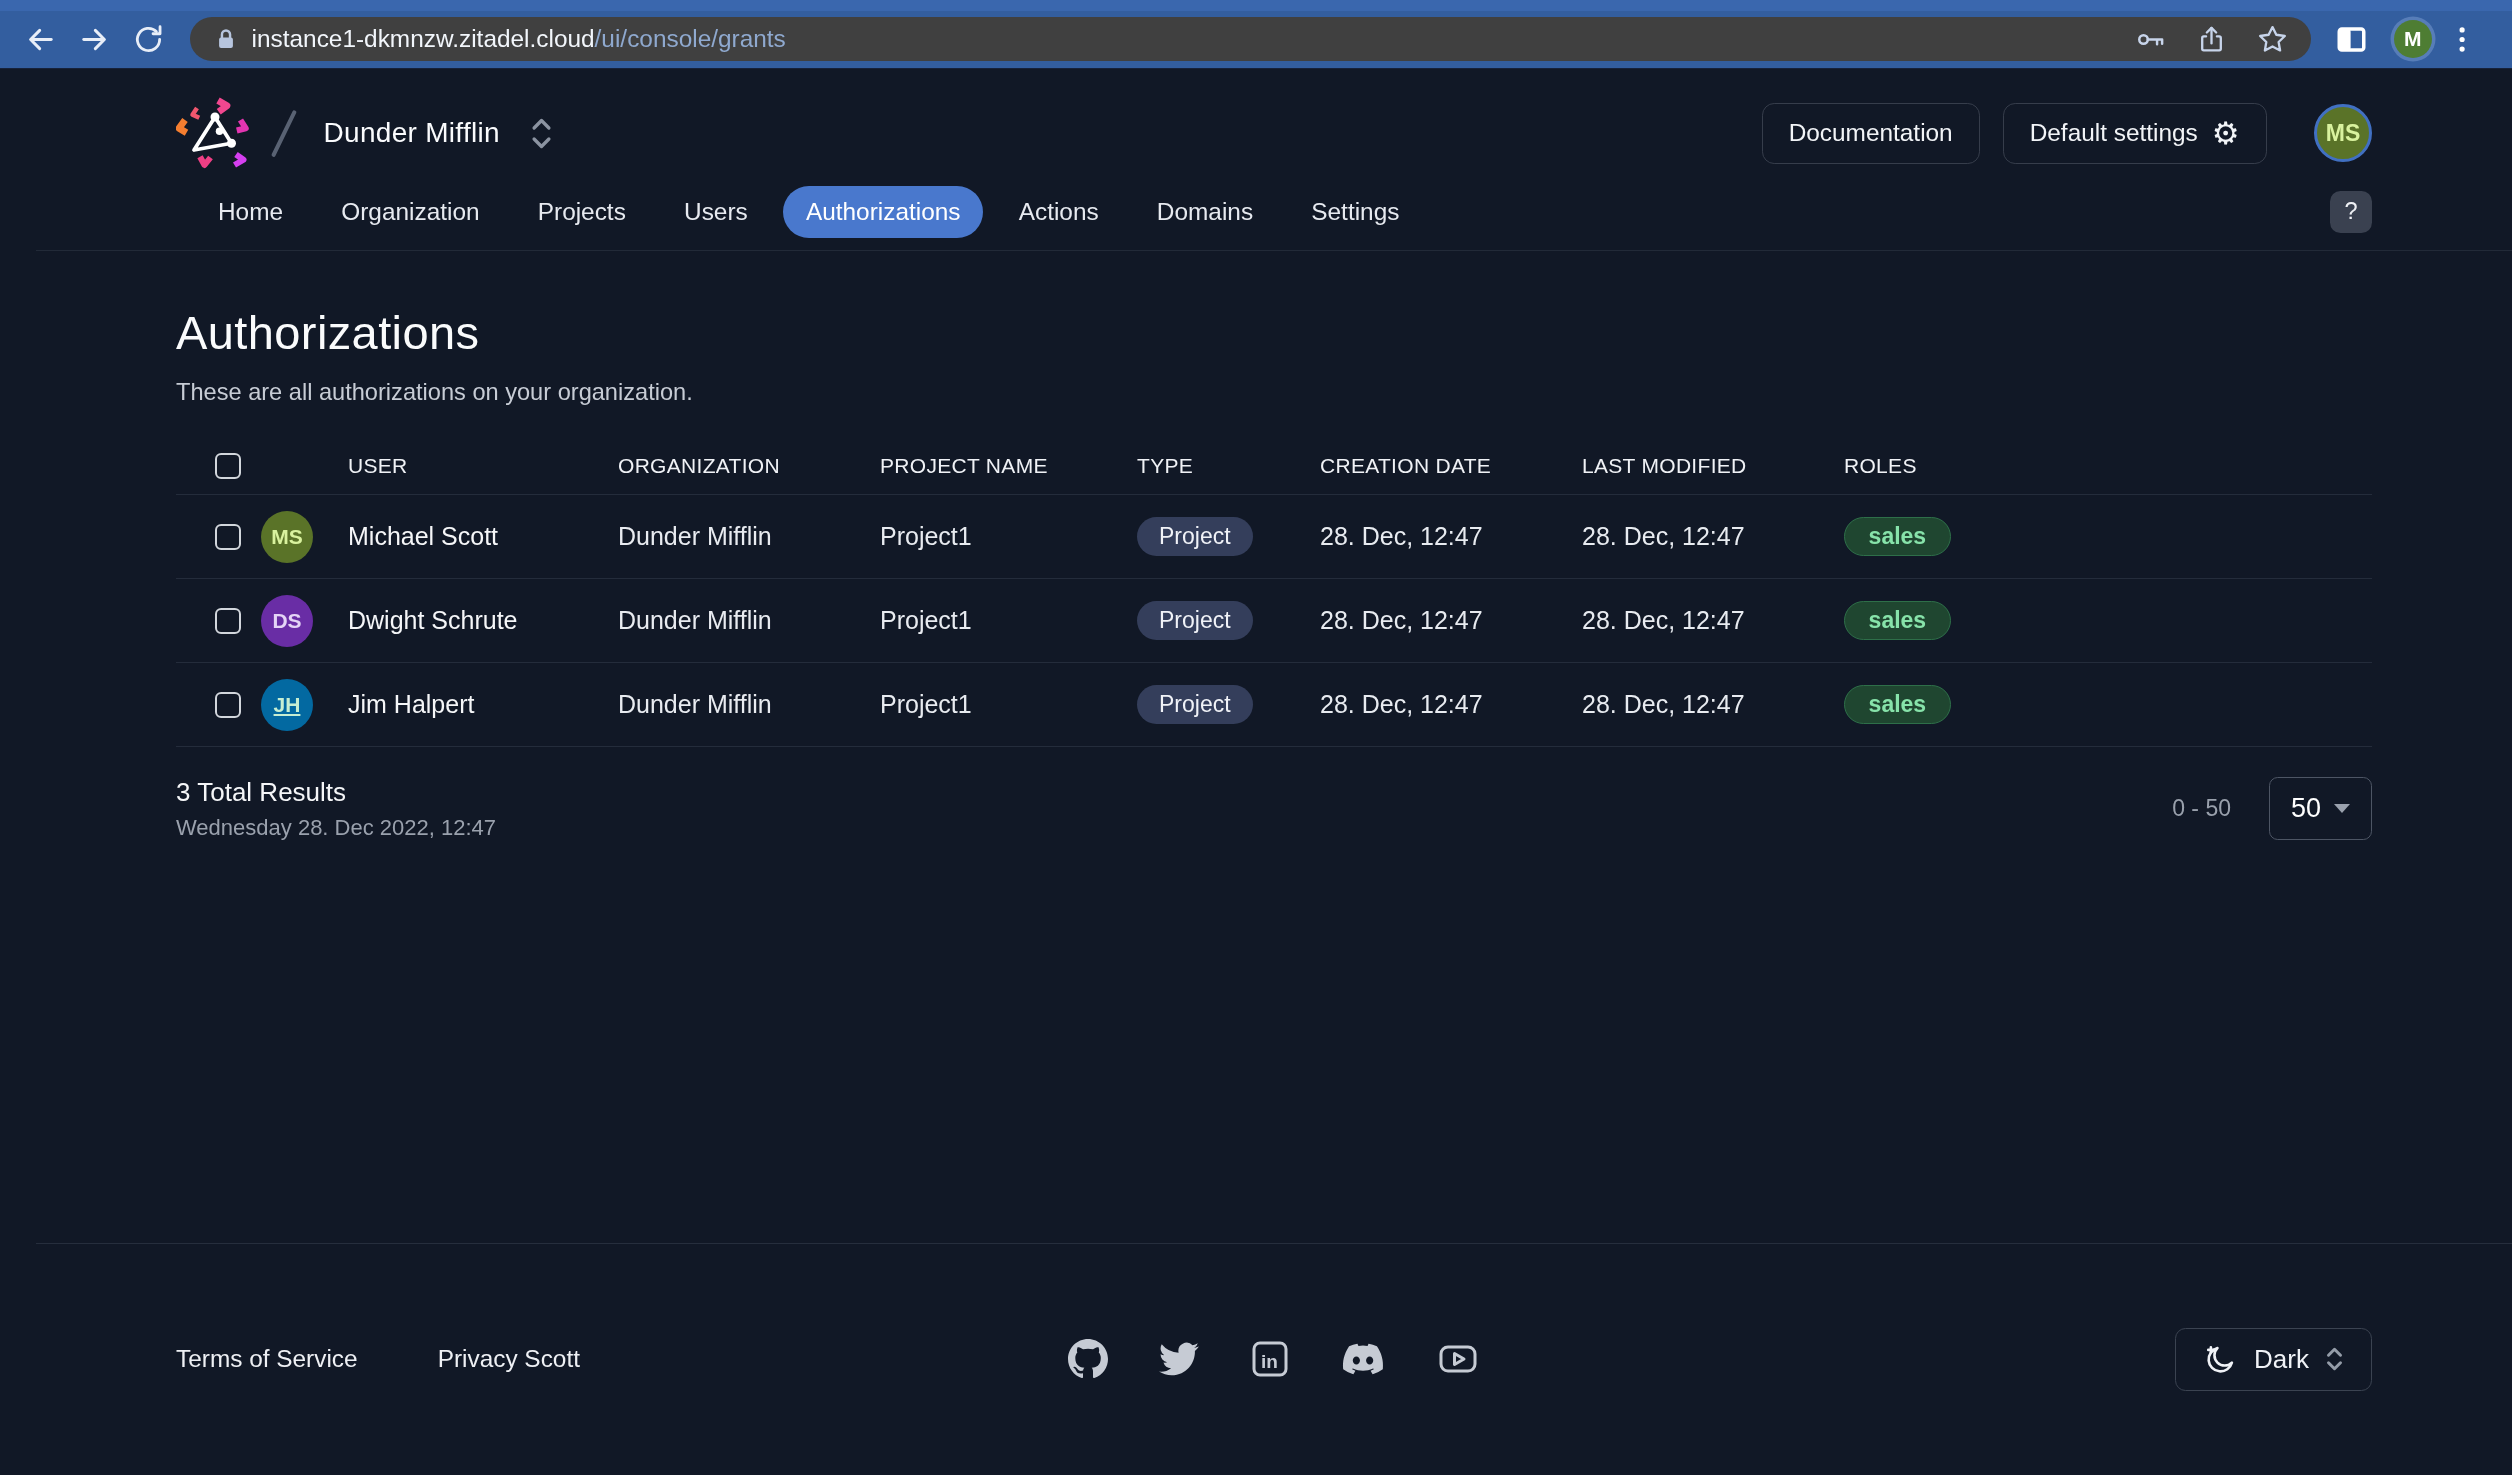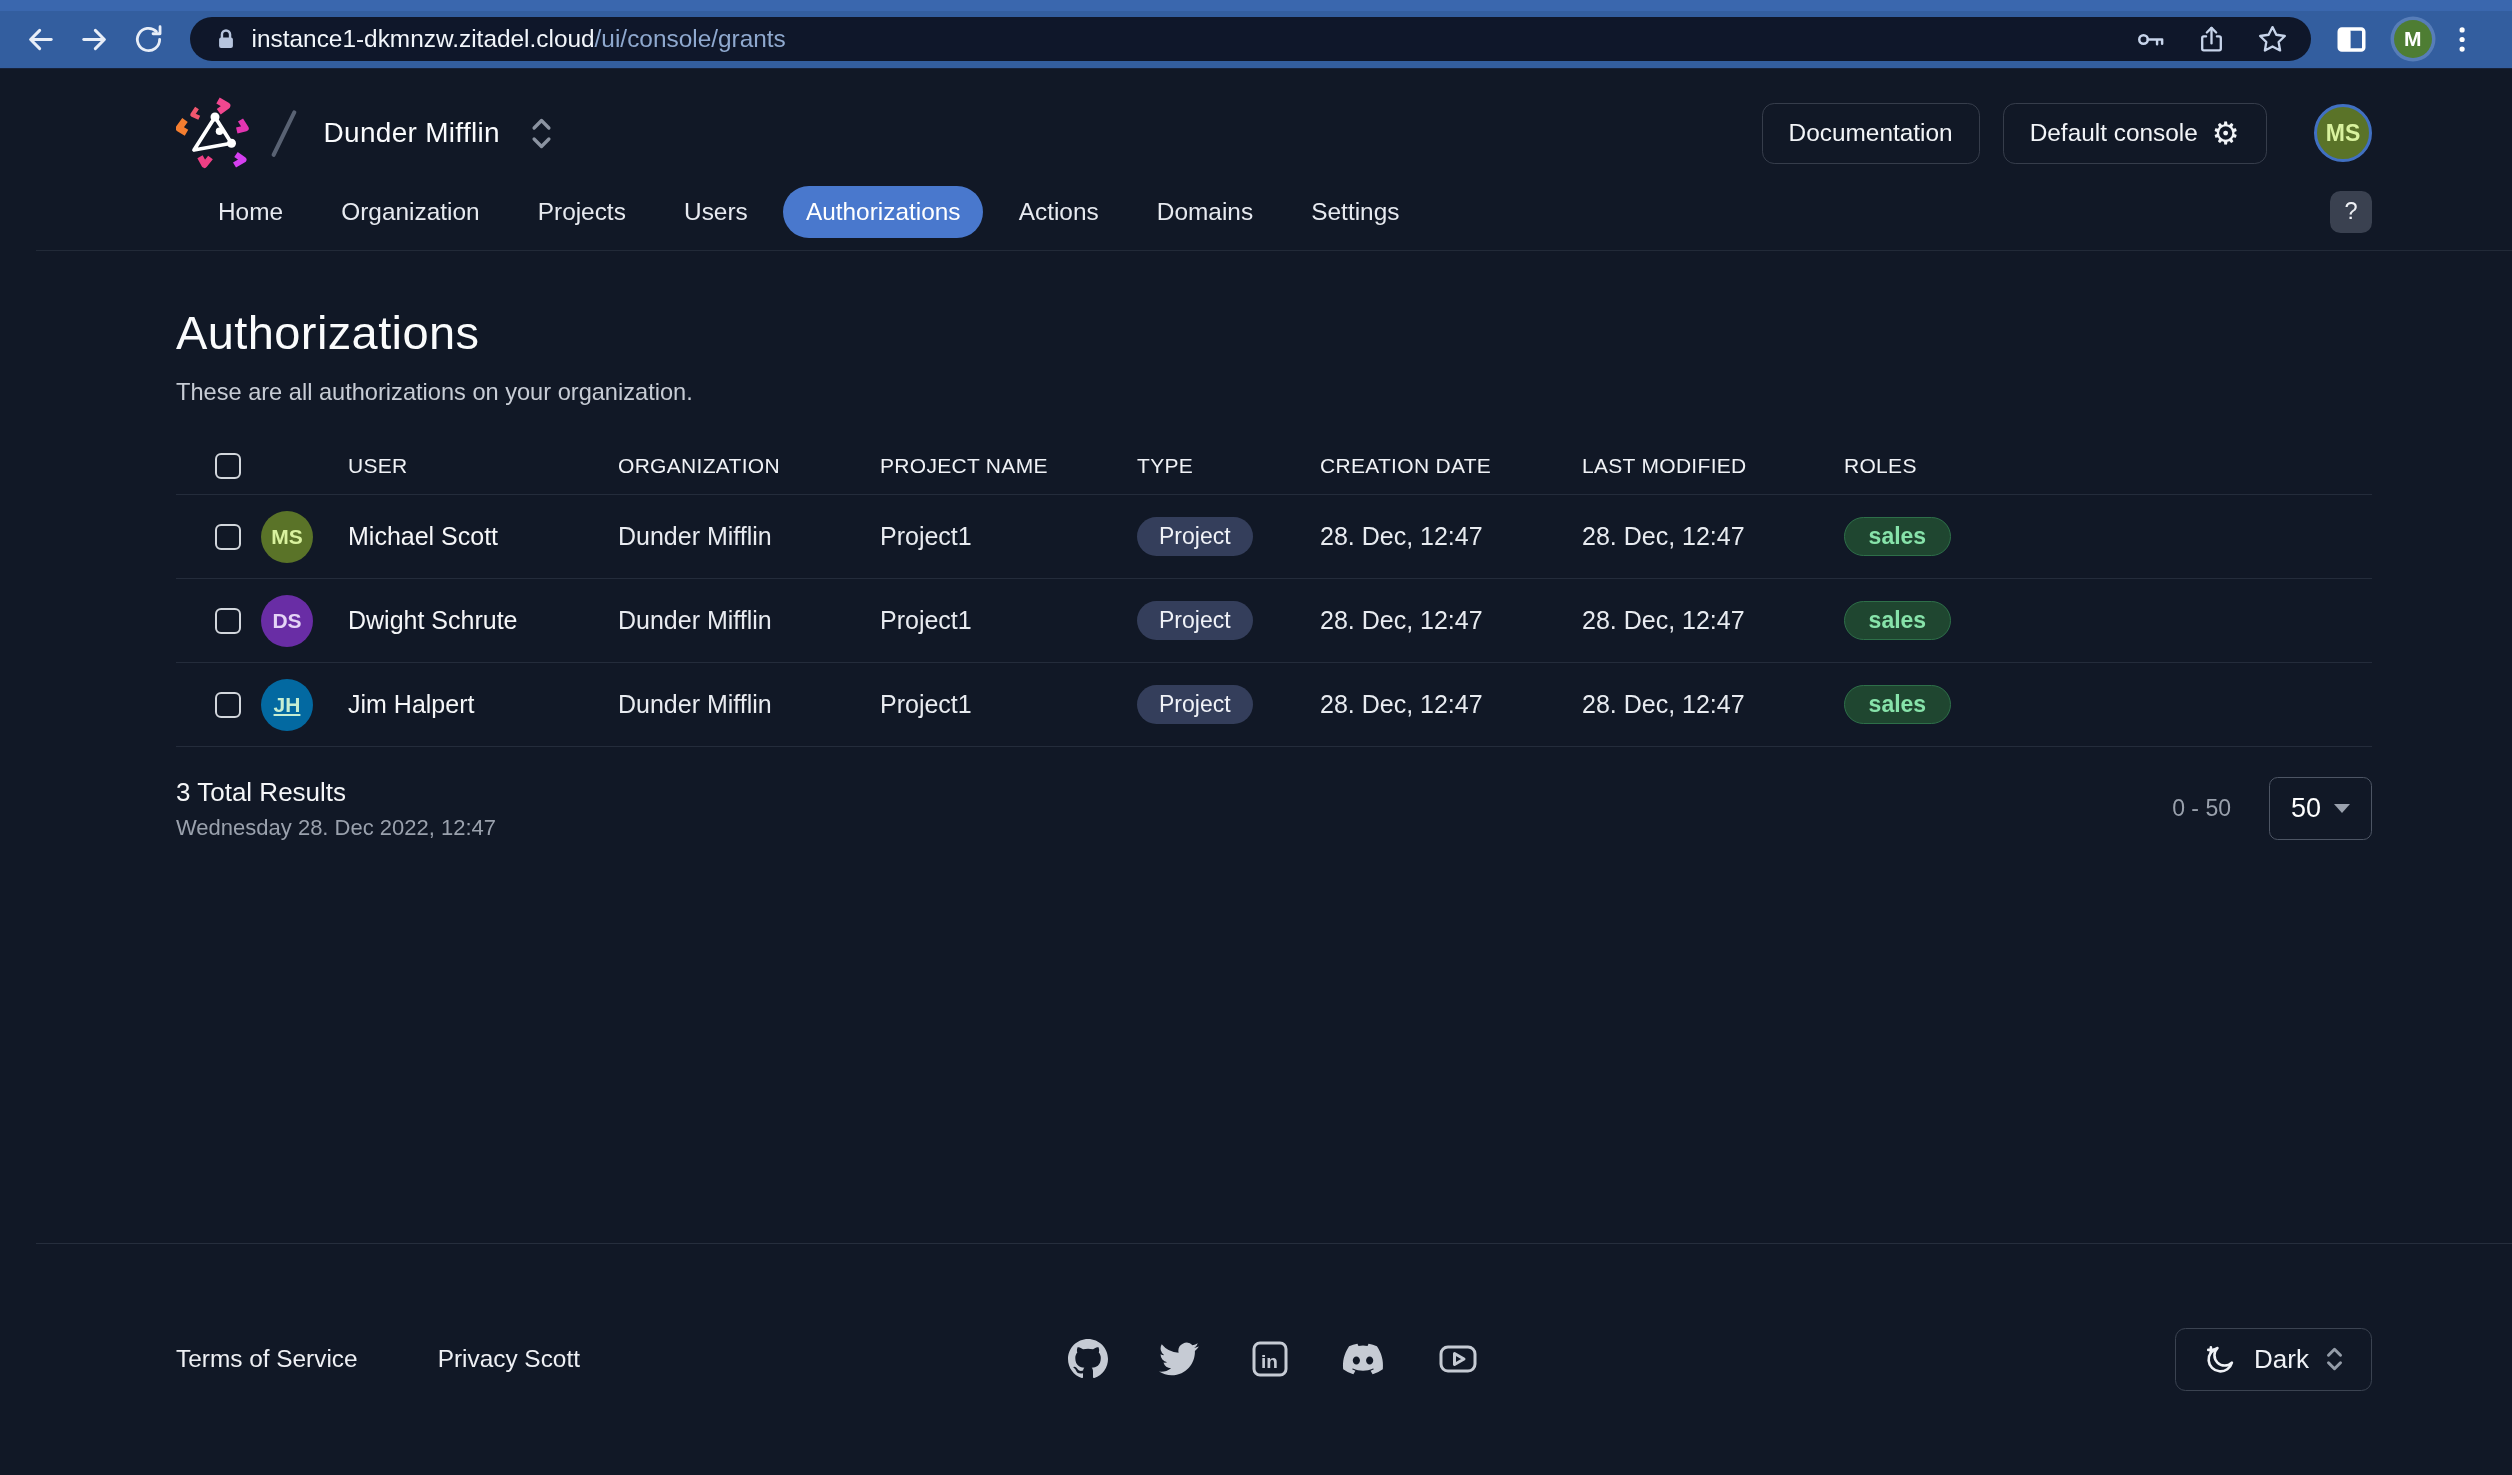--- a/index.html
+++ b/index.html
@@ -13,21 +13,21 @@
   
   .chrome { width:100%; }
   .chrome-strip { height:10.5px; background:#3a67ae; }
   .chrome-bar {
     height:58px; background:#335e9f; display:flex; align-items:center;
     padding:0 26px 0 23px; gap:0; border-bottom:1.7px solid #17223a;
   }
   .nav-ico { color:#e8eef8; width:35px; height:35px; display:flex; align-items:center; justify-content:center; cursor:pointer; }
   .nav-ico + .nav-ico { margin-left:19px; }
   .url-pill {
-    margin-left:24.4px; height:44px; border-radius:23px; background:#0f172a;
+    margin-left:24.4px; height:44px; border-radius:23px; background:#404040;
     flex:0 0 2121px; display:flex; align-items:center; padding:0 23px; gap:12.2px;
   }
   .url-text { font-size:24.4px; color:#f2f6fb; white-space:nowrap; }
   .url-text .path { color:#8fa9cf; }
   .pill-right { margin-left:auto; display:flex; align-items:center; gap:30px; color:#c7d4ea; }
   .chrome-right { display:flex; align-items:center; gap:24.4px; margin-left:23px; color:#fff; }
   .chrome-avatar {
     width:38px; height:38px; border-radius:50%; background:#4e7d33; color:#fff;
     font-size:21px; font-weight:bold; display:flex; align-items:center; justify-content:center;
     box-shadow:0 0 0 3.5px rgba(130,165,215,.45);
@@ -214,21 +214,21 @@
       <svg width="23" height="37" viewBox="0 0 24 40" fill="none" stroke="currentColor" stroke-width="3.6" stroke-linecap="round" stroke-linejoin="round">
           <path d="M4 14l8-8 8 8"></path>
           <path d="M4 26l8 8 8-8"></path>
         </svg>
     </div>
     <div class="header-actions">
       <button class="ghost-btn">
           <span>Documentation</span>
         </button>
       <button class="ghost-btn">
-        <span>Default console</span>
+        <span>Default settings</span>
         <span class="gear">⚙</span>
       </button>
       <div class="user-avatar">MS</div>
     </div>
   </div>
 
   <div class="nav-row">
     <div class="nav-tab">Home</div>
       <div class="nav-tab">Organization</div>
       <div class="nav-tab">Projects</div>

